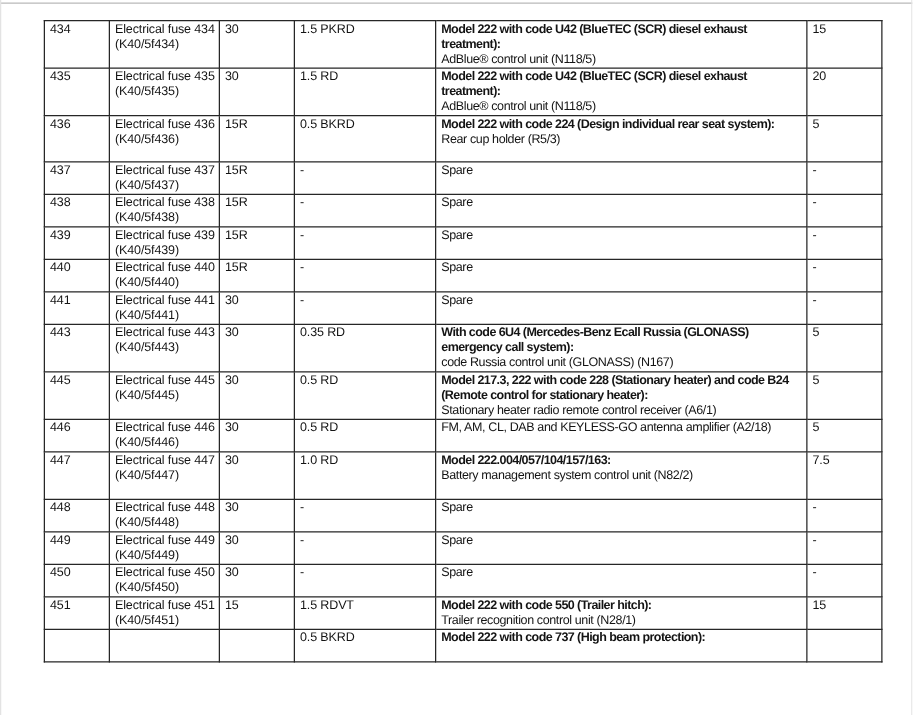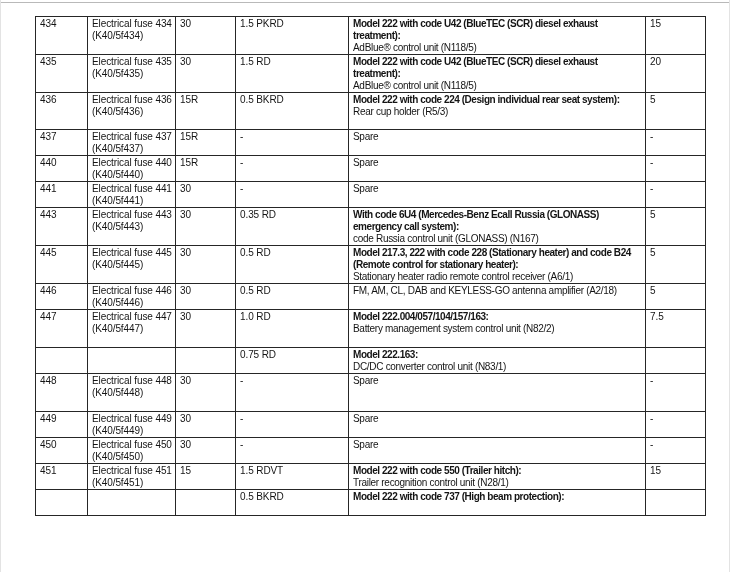--- a/index.html
+++ b/index.html
@@ -137,20 +137,64 @@
     <td class="c5">
       <div class="model"></div>
       <div class="detail">Spare</div>
     </td>
     <td class="c6">
       <div>-</div>
     </td>
   </tr>
       <tr>
     <td class="c1">
+      <div>438</div>
+    </td>
+    <td class="c2">
+      <div class="nw">Electrical fuse 438</div>
+      <div class="nw">(K40/5f438)</div>
+    </td>
+    <td class="c3">
+      <div>15R</div>
+    </td>
+    <td class="c4">
+      <div>-</div>
+    </td>
+    <td class="c5">
+      <div class="model"></div>
+      <div class="detail">Spare</div>
+    </td>
+    <td class="c6">
+      <div>-</div>
+    </td>
+  </tr>
+      <tr>
+    <td class="c1">
+      <div>439</div>
+    </td>
+    <td class="c2">
+      <div class="nw">Electrical fuse 439</div>
+      <div class="nw">(K40/5f439)</div>
+    </td>
+    <td class="c3">
+      <div>15R</div>
+    </td>
+    <td class="c4">
+      <div>-</div>
+    </td>
+    <td class="c5">
+      <div class="model"></div>
+      <div class="detail">Spare</div>
+    </td>
+    <td class="c6">
+      <div>-</div>
+    </td>
+  </tr>
+      <tr>
+    <td class="c1">
       <div>440</div>
     </td>
     <td class="c2">
       <div class="nw">Electrical fuse 440</div>
       <div class="nw">(K40/5f440)</div>
     </td>
     <td class="c3">
       <div>15R</div>
     </td>
     <td class="c4">
@@ -269,140 +313,118 @@
     <td class="c5">
       <div class="model">Model 222.004/057/104/157/163:</div>
       <div class="detail">Battery management system control unit (N82/2)</div>
     </td>
     <td class="c6">
       <div>7.5</div>
     </td>
   </tr>
       <tr>
     <td class="c1">
+      <div>448</div>
+    </td>
+    <td class="c2">
+      <div class="nw">Electrical fuse 448</div>
+      <div class="nw">(K40/5f448)</div>
+    </td>
+    <td class="c3">
+      <div>30</div>
+    </td>
+    <td class="c4">
+      <div>-</div>
+    </td>
+    <td class="c5">
+      <div class="model"></div>
+      <div class="detail">Spare</div>
+    </td>
+    <td class="c6">
+      <div>-</div>
+    </td>
+  </tr>
+      <tr>
+    <td class="c1">
+      <div>449</div>
+    </td>
+    <td class="c2">
+      <div class="nw">Electrical fuse 449</div>
+      <div class="nw">(K40/5f449)</div>
+    </td>
+    <td class="c3">
+      <div>30</div>
+    </td>
+    <td class="c4">
+      <div>-</div>
+    </td>
+    <td class="c5">
+      <div class="model"></div>
+      <div class="detail">Spare</div>
+    </td>
+    <td class="c6">
+      <div>-</div>
+    </td>
+  </tr>
+      <tr>
+    <td class="c1">
+      <div>450</div>
+    </td>
+    <td class="c2">
+      <div class="nw">Electrical fuse 450</div>
+      <div class="nw">(K40/5f450)</div>
+    </td>
+    <td class="c3">
+      <div>30</div>
+    </td>
+    <td class="c4">
+      <div>-</div>
+    </td>
+    <td class="c5">
+      <div class="model"></div>
+      <div class="detail">Spare</div>
+    </td>
+    <td class="c6">
+      <div>-</div>
+    </td>
+  </tr>
+      <tr>
+    <td class="c1">
+      <div>451</div>
+    </td>
+    <td class="c2">
+      <div class="nw">Electrical fuse 451</div>
+      <div class="nw">(K40/5f451)</div>
+    </td>
+    <td class="c3">
+      <div>15</div>
+    </td>
+    <td class="c4">
+      <div>1.5 RDVT</div>
+    </td>
+    <td class="c5">
+      <div class="model">Model 222 with code 550 (Trailer hitch):</div>
+      <div class="detail">Trailer recognition control unit (N28/1)</div>
+    </td>
+    <td class="c6">
+      <div>15</div>
+    </td>
+  </tr>
+      <tr>
+    <td class="c1">
       <div></div>
     </td>
     <td class="c2">
       <div class="nw"></div>
       <div class="nw"></div>
     </td>
     <td class="c3">
       <div></div>
     </td>
     <td class="c4">
-      <div>0.75 RD</div>
-    </td>
-    <td class="c5">
-      <div class="model">Model 222.163:</div>
-      <div class="detail">DC/DC converter control unit (N83/1)</div>
-    </td>
-    <td class="c6">
-      <div></div>
-    </td>
-  </tr>
-      <tr>
-    <td class="c1">
-      <div>448</div>
-    </td>
-    <td class="c2">
-      <div class="nw">Electrical fuse 448</div>
-      <div class="nw">(K40/5f448)</div>
-    </td>
-    <td class="c3">
-      <div>30</div>
-    </td>
-    <td class="c4">
-      <div>-</div>
-    </td>
-    <td class="c5">
-      <div class="model"></div>
-      <div class="detail">Spare</div>
-    </td>
-    <td class="c6">
-      <div>-</div>
-    </td>
-  </tr>
-      <tr>
-    <td class="c1">
-      <div>449</div>
-    </td>
-    <td class="c2">
-      <div class="nw">Electrical fuse 449</div>
-      <div class="nw">(K40/5f449)</div>
-    </td>
-    <td class="c3">
-      <div>30</div>
-    </td>
-    <td class="c4">
-      <div>-</div>
-    </td>
-    <td class="c5">
-      <div class="model"></div>
-      <div class="detail">Spare</div>
-    </td>
-    <td class="c6">
-      <div>-</div>
-    </td>
-  </tr>
-      <tr>
-    <td class="c1">
-      <div>450</div>
-    </td>
-    <td class="c2">
-      <div class="nw">Electrical fuse 450</div>
-      <div class="nw">(K40/5f450)</div>
-    </td>
-    <td class="c3">
-      <div>30</div>
-    </td>
-    <td class="c4">
-      <div>-</div>
-    </td>
-    <td class="c5">
-      <div class="model"></div>
-      <div class="detail">Spare</div>
-    </td>
-    <td class="c6">
-      <div>-</div>
-    </td>
-  </tr>
-      <tr>
-    <td class="c1">
-      <div>451</div>
-    </td>
-    <td class="c2">
-      <div class="nw">Electrical fuse 451</div>
-      <div class="nw">(K40/5f451)</div>
-    </td>
-    <td class="c3">
-      <div>15</div>
-    </td>
-    <td class="c4">
-      <div>1.5 RDVT</div>
-    </td>
-    <td class="c5">
-      <div class="model">Model 222 with code 550 (Trailer hitch):</div>
-      <div class="detail">Trailer recognition control unit (N28/1)</div>
-    </td>
-    <td class="c6">
-      <div>15</div>
-    </td>
-  </tr>
-      <tr>
-    <td class="c1">
-      <div></div>
-    </td>
-    <td class="c2">
-      <div class="nw"></div>
-      <div class="nw"></div>
-    </td>
-    <td class="c3">
-      <div></div>
-    </td>
-    <td class="c4">
       <div>0.5 BKRD</div>
     </td>
     <td class="c5">
       <div class="model">Model 222 with code 737 (High beam protection):</div>
       <div class="detail"></div>
     </td>
     <td class="c6">
       <div></div>
     </td>
   </tr>

